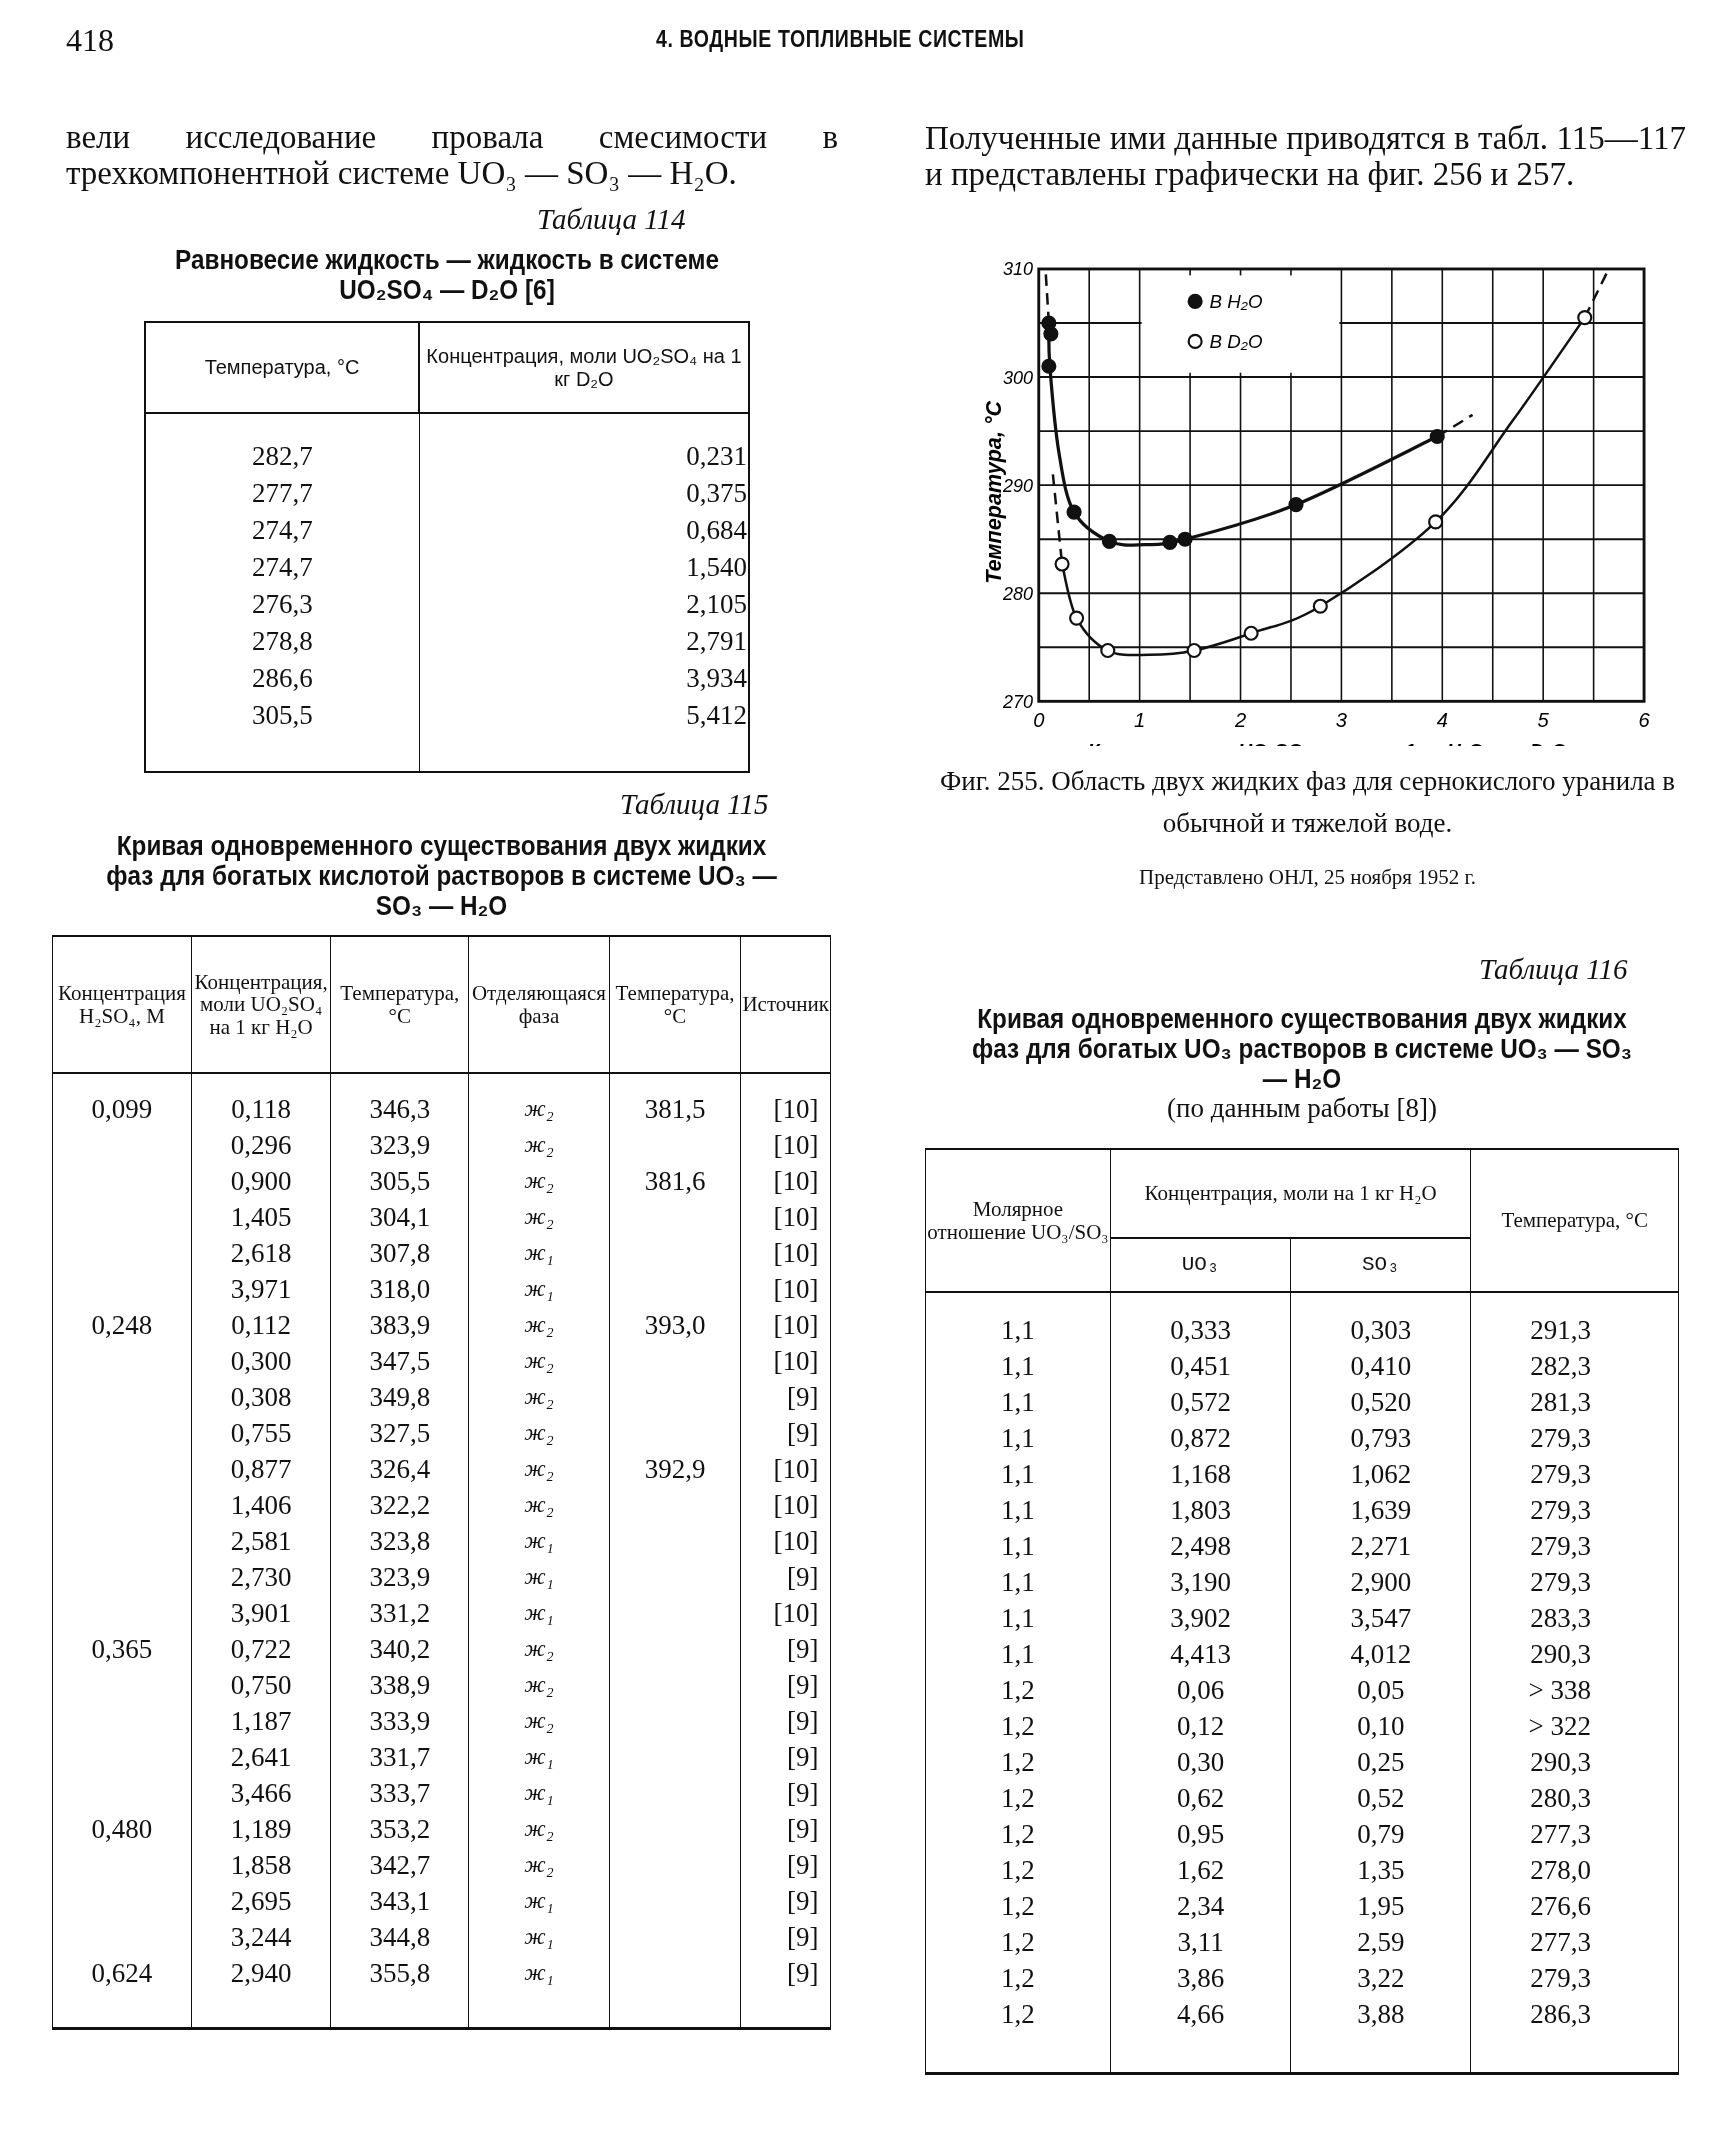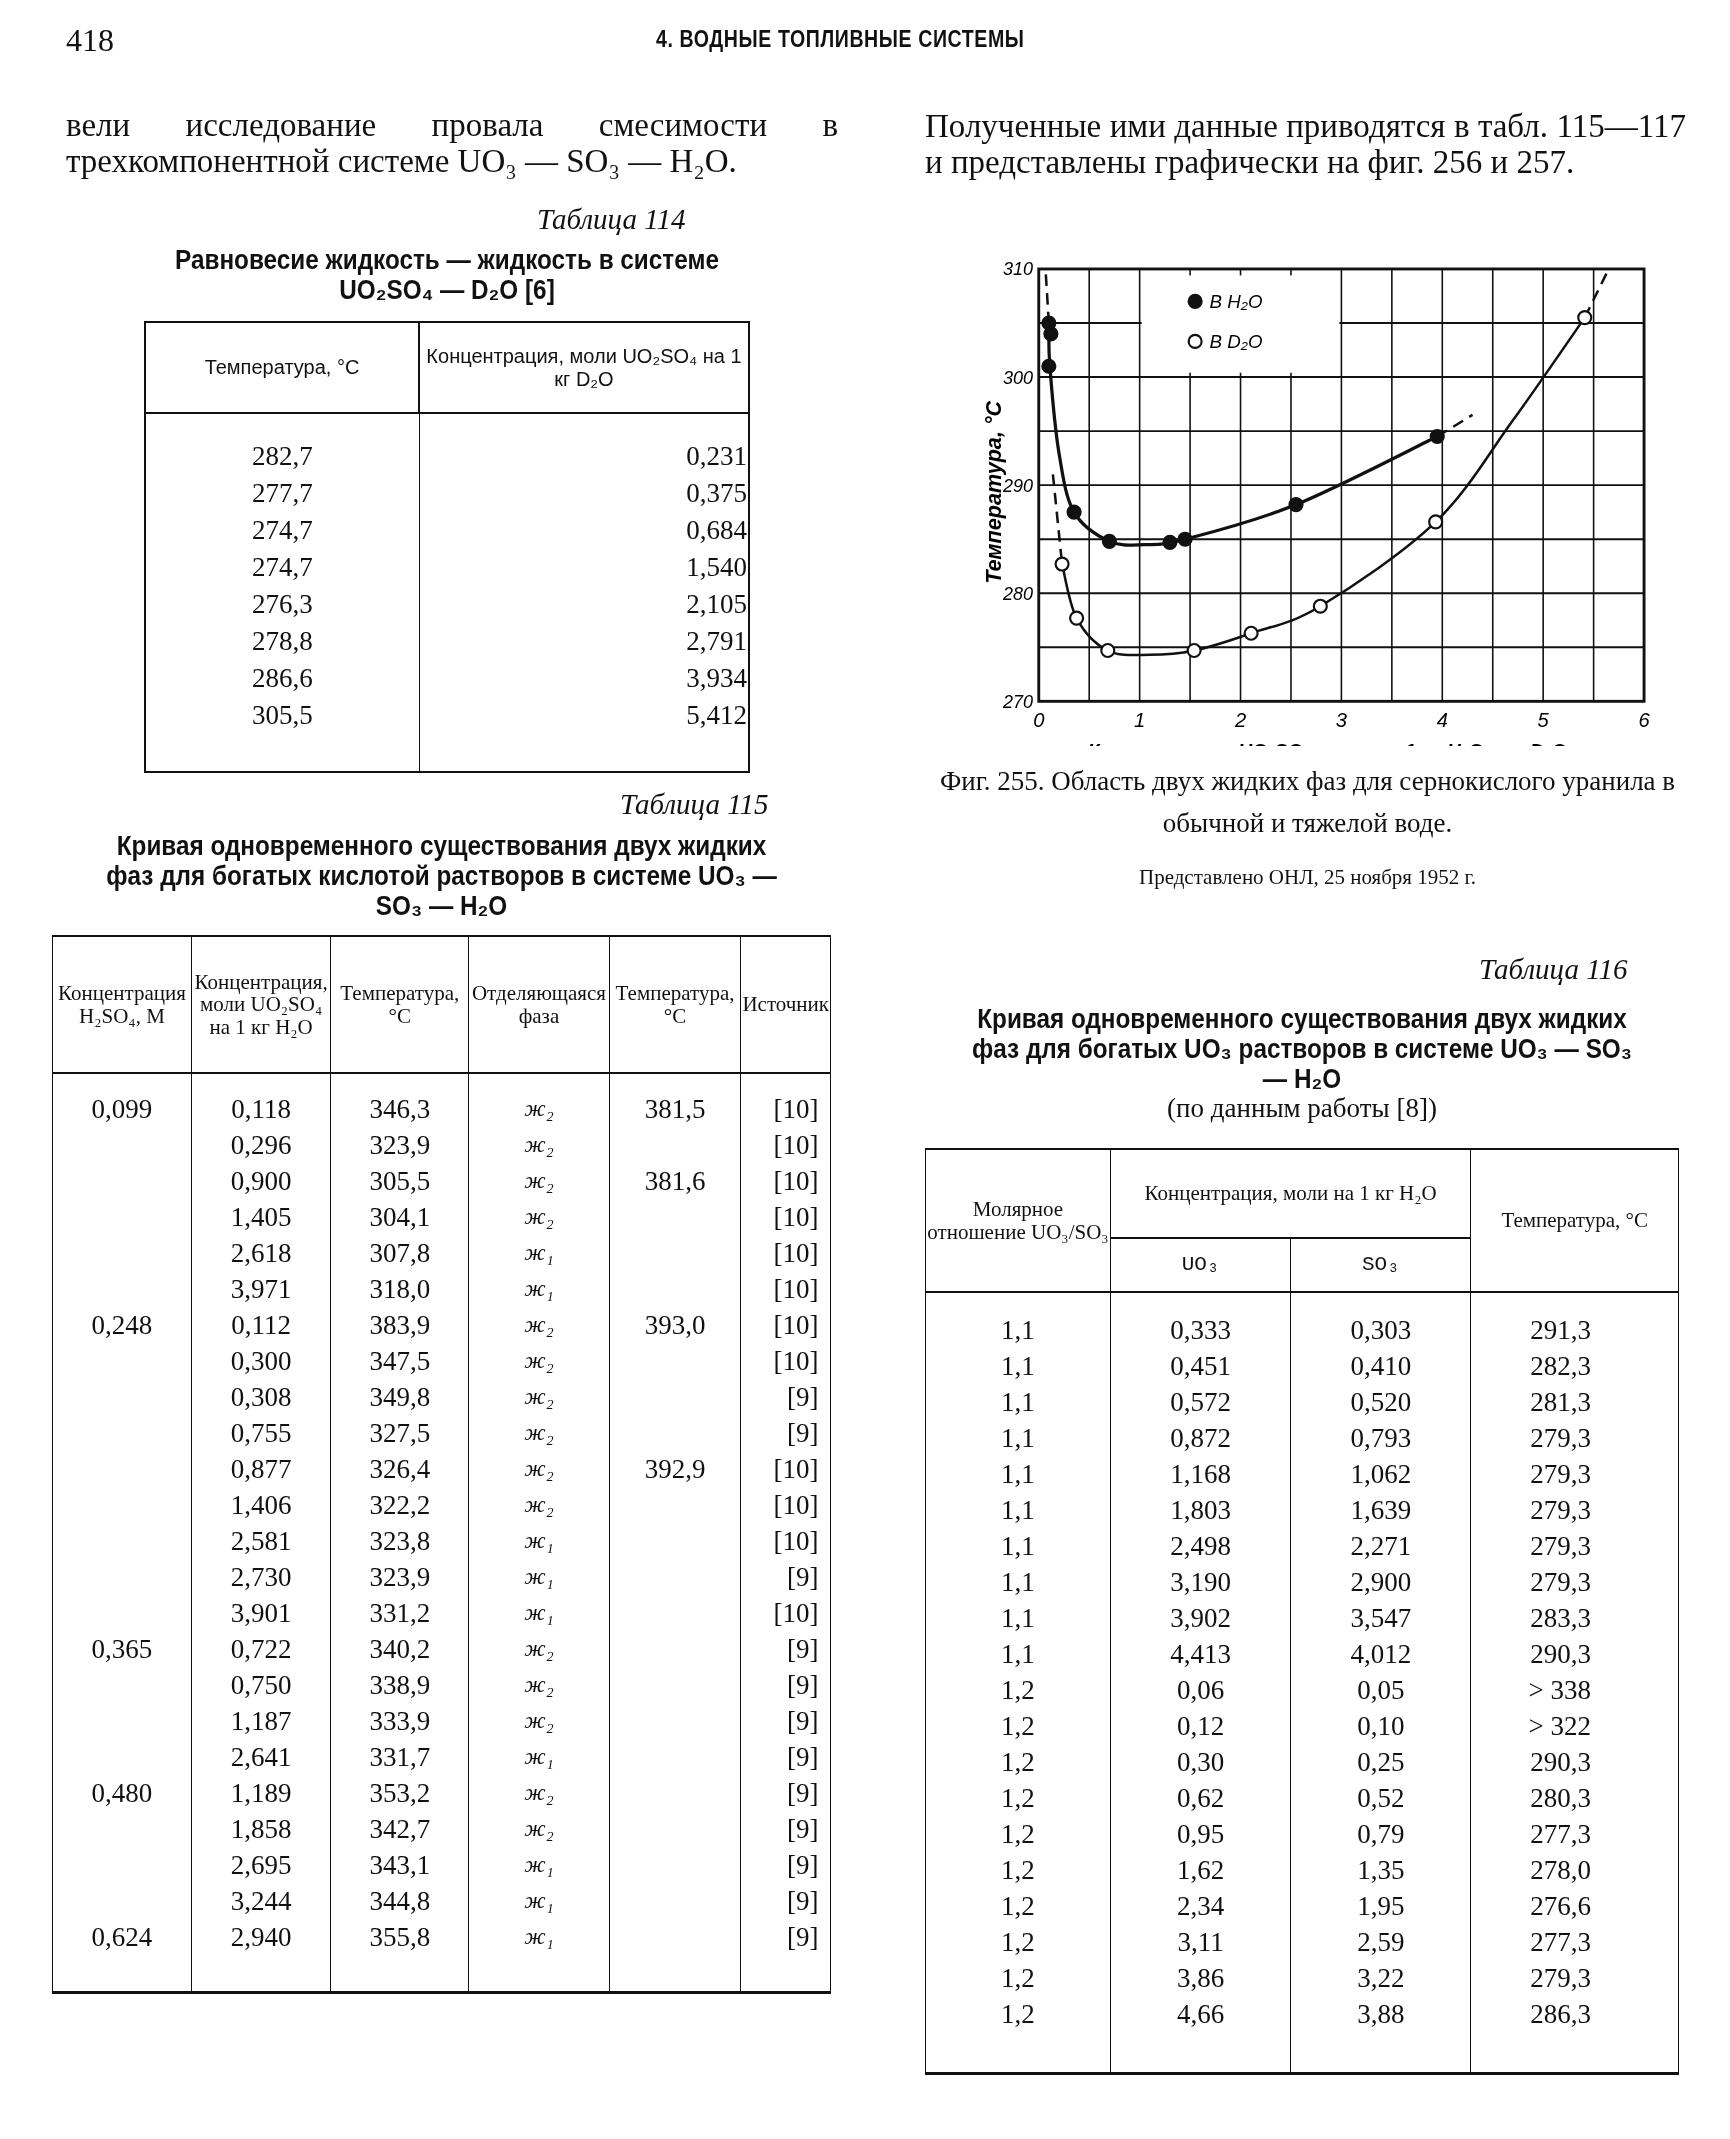--- a/index.html
+++ b/index.html
@@ -1,21 +1,21 @@
 <!DOCTYPE html>
 <html style="font-size:11.5px"><head>
 <meta charset="utf-8">
 <style>
   html, body { margin:0; padding:0; background:#ffffff; }
   body { width:1731px; height:2140px; position:relative; overflow:hidden;
          font-family:"Liberation Serif","DejaVu Serif",serif; color:#111; }
   .abs { position:absolute; }
   .page-num { left:66px; top:21.6px; font-size:32px; }
   .running-head { left:656px; top:26px; font-size:23px; font-family:"Liberation Sans","DejaVu Sans",sans-serif; font-weight:bold; letter-spacing:0.7px; transform:scaleX(0.85); transform-origin:left; }
-  .para { font-size:33px; line-height:36px; }
+  .para { font-size:33px; line-height:36px;margin-top:12px; }
   .para-left { left:66px; top:107px; width:772px; text-align:justify; }
   .para-right { left:925px; top:108px; width:761px; text-align:justify; }
   .tbl-label { font-style:italic; font-size:29px; }
   .tbl-title { font-family:"Liberation Sans","DejaVu Sans",sans-serif; font-weight:bold; font-size:27px; line-height:30px; text-align:center; transform:scaleX(0.9); }
   table { border-collapse:collapse; position:absolute; }
   td, th { font-weight:normal; }
   
   #t114 { left:144px; top:321px; width:606px; border:2.2px solid #111; border-top-width:2.9px; border-bottom-width:2.9px; }
   #t114 th { height:87px; font-size:20px; font-family:"Liberation Sans","DejaVu Sans",sans-serif; border-bottom:2.2px solid #111; vertical-align:middle; line-height:23px; }
   #t114 th + th { border-left:2.2px solid #111; }
@@ -273,20 +273,28 @@
         <td>1,187</td>
         <td>333,9</td>
         <td class="phase">ж₂</td>
         <td></td>
         <td class="src">[9]</td>
       </tr>
       <tr>
         <td></td>
         <td>2,641</td>
         <td>331,7</td>
+        <td class="phase">ж₁</td>
+        <td></td>
+        <td class="src">[9]</td>
+      </tr>
+      <tr>
+        <td></td>
+        <td>3,466</td>
+        <td>333,7</td>
         <td class="phase">ж₁</td>
         <td></td>
         <td class="src">[9]</td>
       </tr>
       <tr>
         <td>0,480</td>
         <td>1,189</td>
         <td>353,2</td>
         <td class="phase">ж₂</td>
         <td></td>

